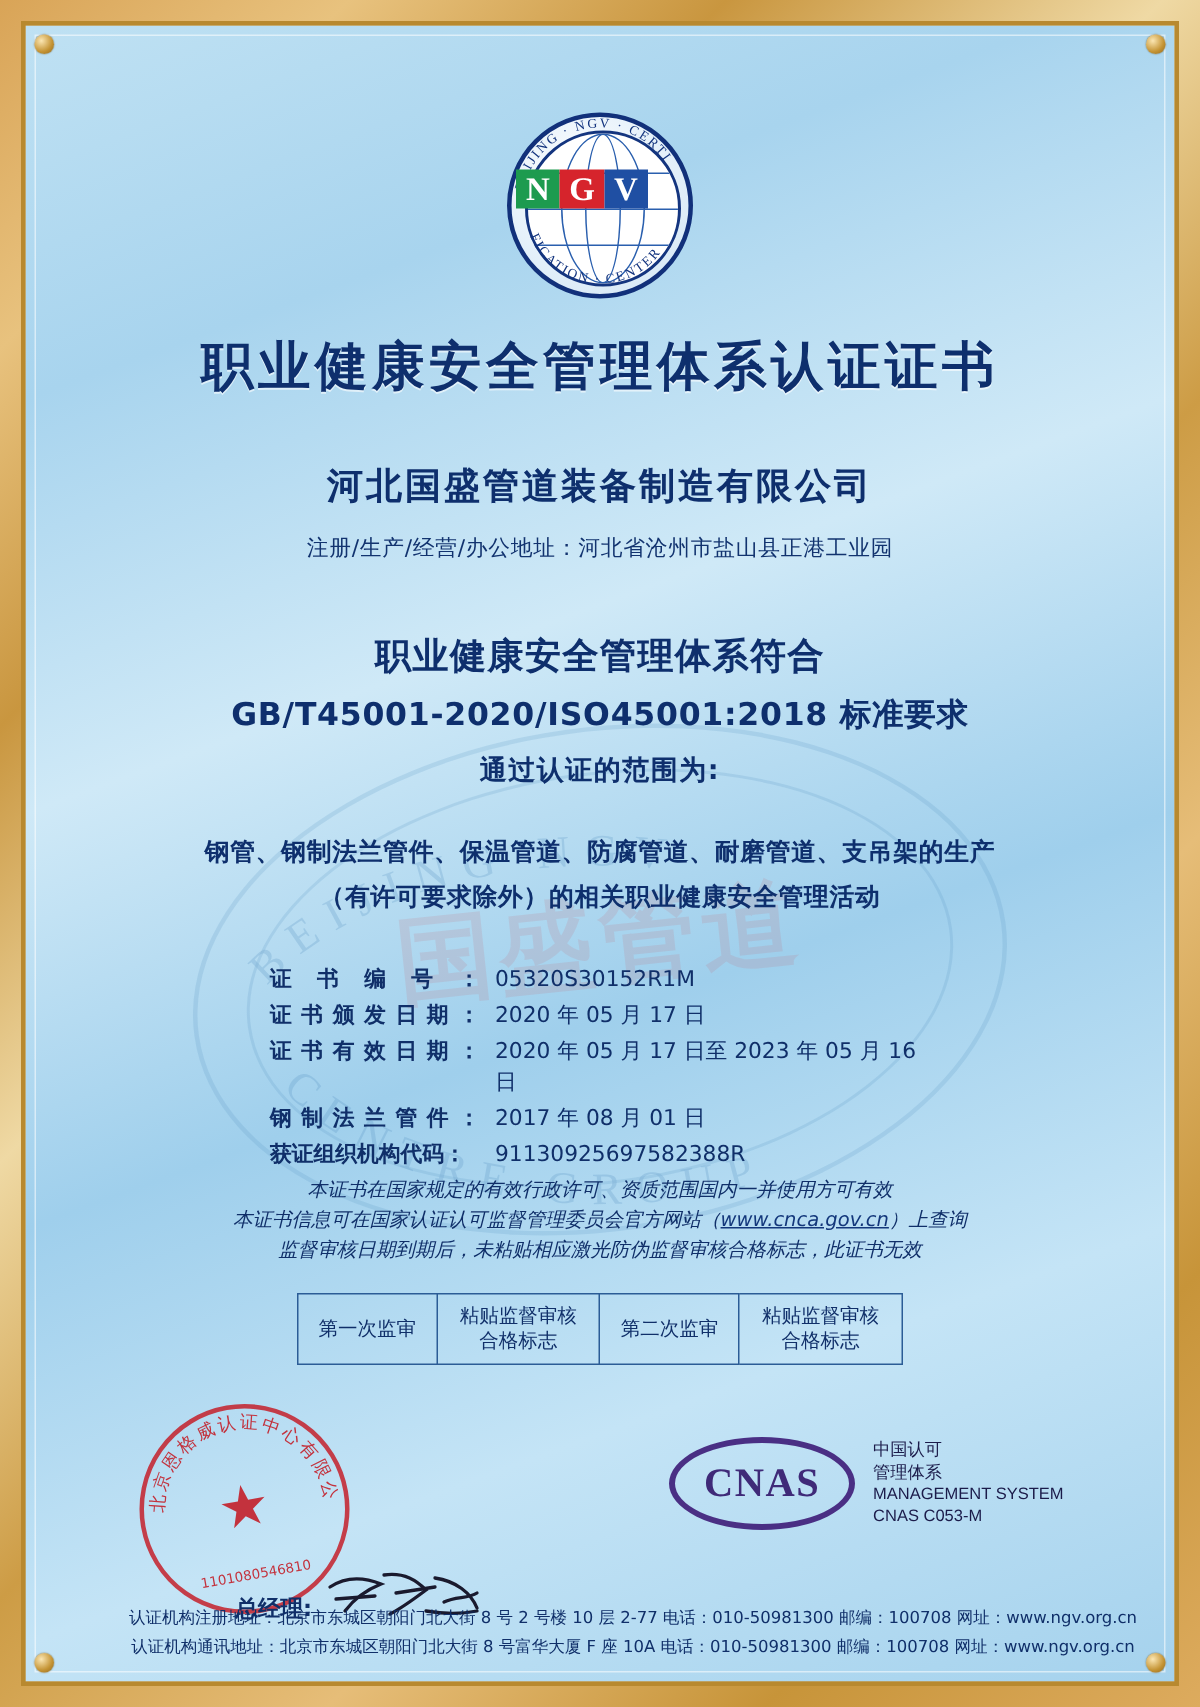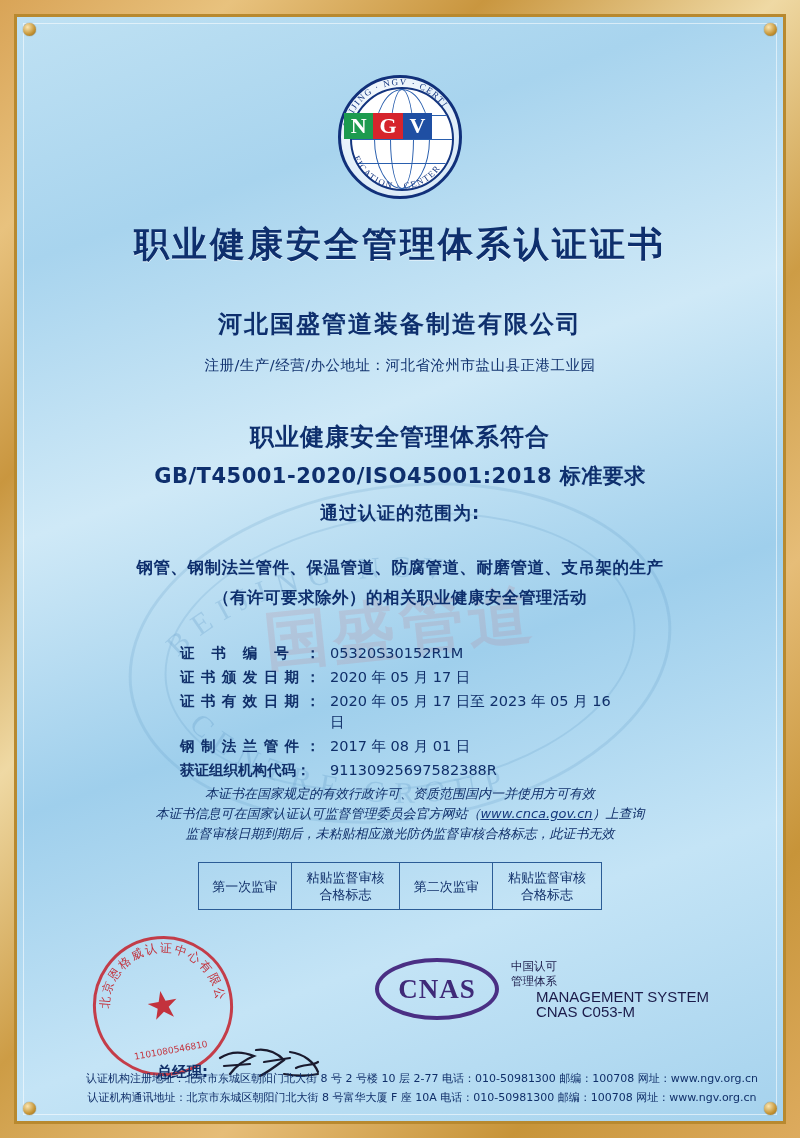--- a/index.html
+++ b/index.html
@@ -389,21 +389,21 @@
     letter-spacing: 1px;
     color: #3f2a78;
   }
   .cnas-info {
     text-align: left;
     font-family: "DejaVu Sans", sans-serif;
     font-size: 11.5px;
     line-height: 15px;
     color: #1b1b4a;
   }
-  .cnas-info .en { font-family: "Liberation Sans", sans-serif; font-size: 15px; margin-left: 25px; }
+  .cnas-info .en { font-family: "Liberation Sans", sans-serif; font-size: 11px; }
 
   .gm-line {
     position: absolute;
     left: 100px;
     bottom: 4px;
     display: flex;
     align-items: flex-end;
     gap: 6px;
   }
   .gm-label {

